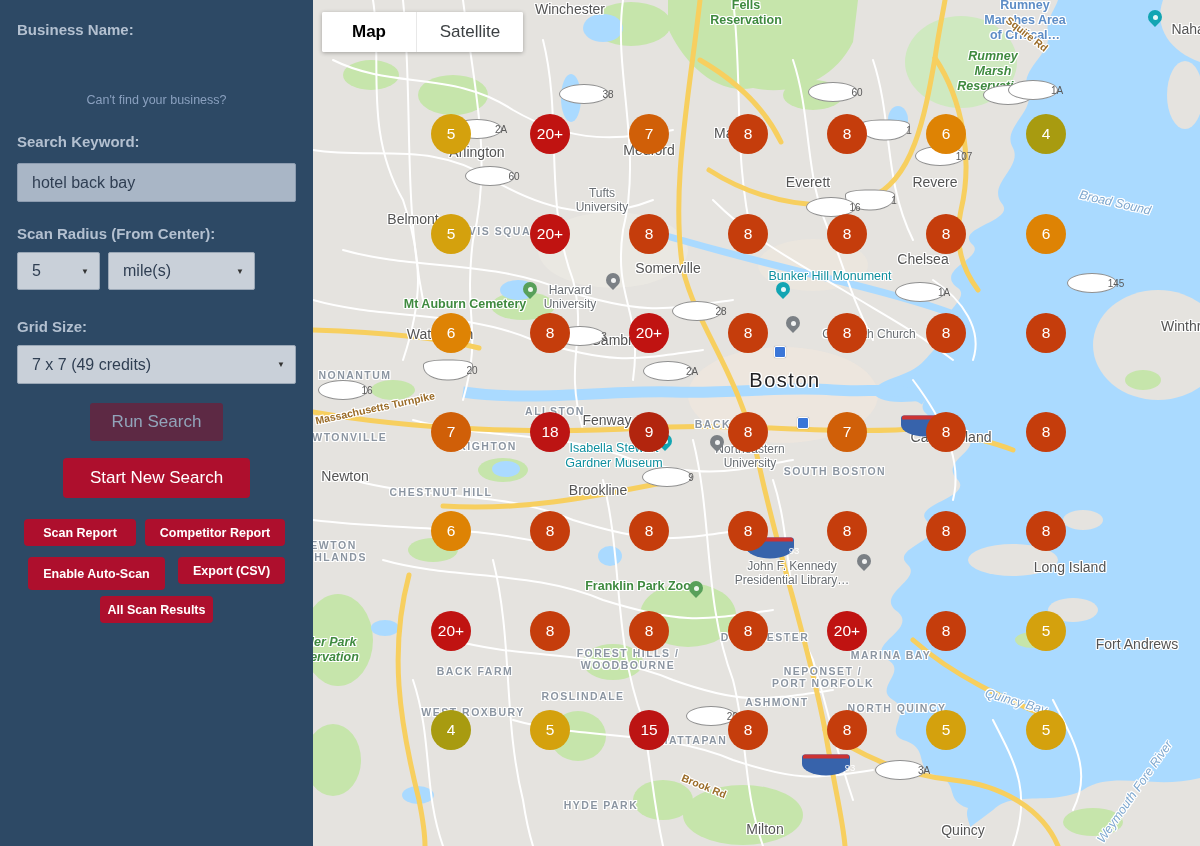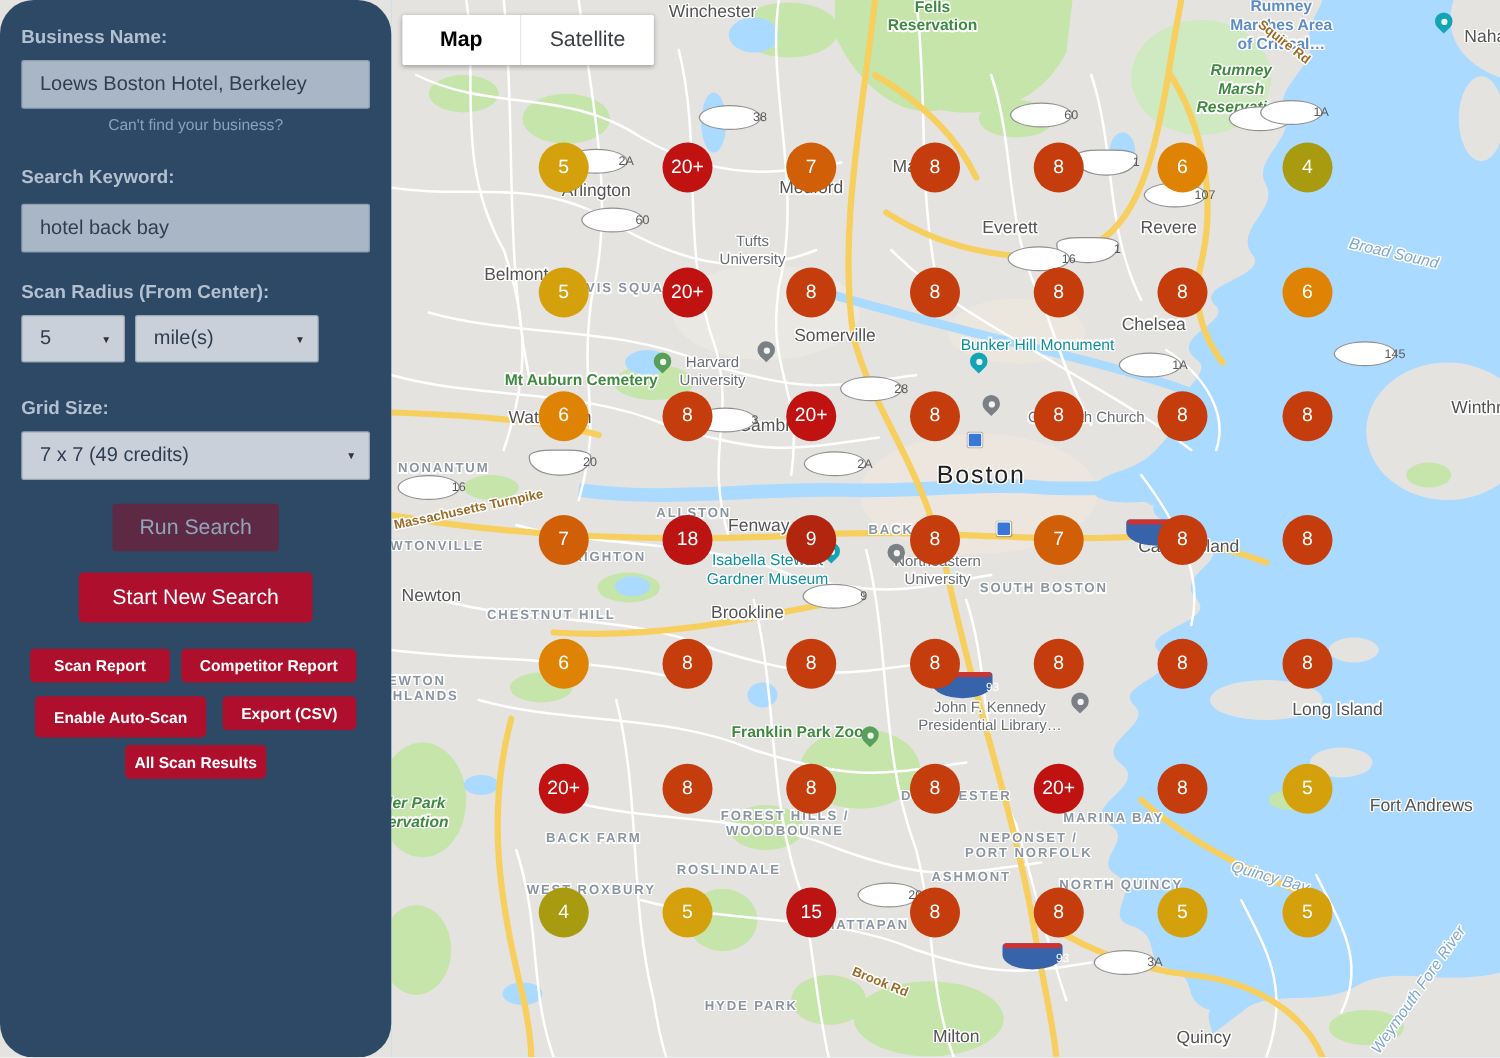--- a/index.html
+++ b/index.html
@@ -1,20 +1,20 @@
 <!DOCTYPE html>
 <html><head>
 <meta charset="utf-8">
 <title>Grid Rank Scanner</title>
 <style>
   html,body{margin:0;padding:0;background:#fff;font-family:"Liberation Sans",sans-serif;}
   .app{position:relative;width:1200px;height:846px;overflow:hidden;background:#e5e3df;}
 
   
-  .sidebar{position:absolute;left:0;top:0;width:313px;height:846px;background:#2d4965;z-index:30;border-radius:27px;}
+  .sidebar{position:absolute;left:0;top:0;width:313px;height:846px;background:#2d4965;z-index:30;}
   .sb-label{position:absolute;left:17px;color:#b3c0d0;font-weight:bold;font-size:15px;white-space:nowrap;}
   .field{position:absolute;left:17px;width:279px;height:39px;background:#a9b6c6;border:1px solid #8d9cb0;
          color:#2f3e52;font-size:16px;padding:0 14px;box-sizing:border-box;border-radius:2px;
          font-family:"Liberation Sans",sans-serif;outline:none;}
   .hint{position:absolute;left:0;width:313px;text-align:center;color:#8aa0bf;font-size:12.5px;cursor:pointer;text-decoration:none;display:block;}
   .select{position:absolute;height:38px;background:#c9d0d9;border:1px solid #9aa7b6;border-radius:2px;
           color:#2f3e52;font-size:16px;display:flex;align-items:center;justify-content:space-between;
           padding:0 10px 0 14px;box-sizing:border-box;cursor:pointer;}
   .select .arr{font-size:8px;color:#333;margin-left:8px;}
   .btn{position:absolute;border:none;border-radius:4px;font-family:"Liberation Sans",sans-serif;cursor:pointer;}
@@ -70,21 +70,20 @@
           display:flex;align-items:center;justify-content:center;transform:translate(-50%,-50%);
           z-index:10;cursor:pointer;}
 </style>
 </head>
 <body>
 
 <div class="app">
 
   <aside class="sidebar">
     <label class="sb-label" style="top:21px">Business Name:</label>
-    <input class="field" style="top: 48px;" value="Loews Boston Hotel, Berkeley">
     <a class="hint" style="top:93px">Can't find your business?</a>
 
     <label class="sb-label" style="top:133px">Search Keyword:</label>
     <input class="field" style="top: 163px;" value="hotel back bay">
 
     <label class="sb-label" style="top:225px">Scan Radius (From Center):</label>
     <div class="select" style="left:17px;top:252px;width:83px">
       <span>5</span>
       <span class="arr">▼</span>
     </div>

